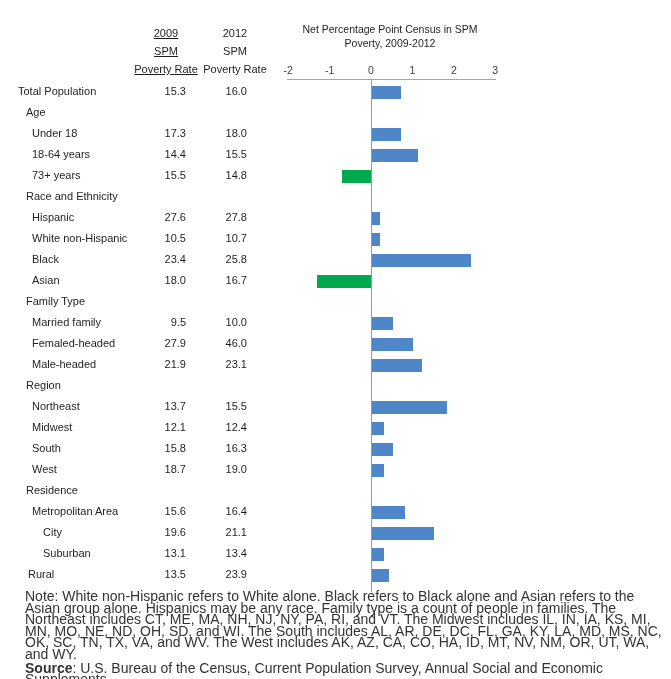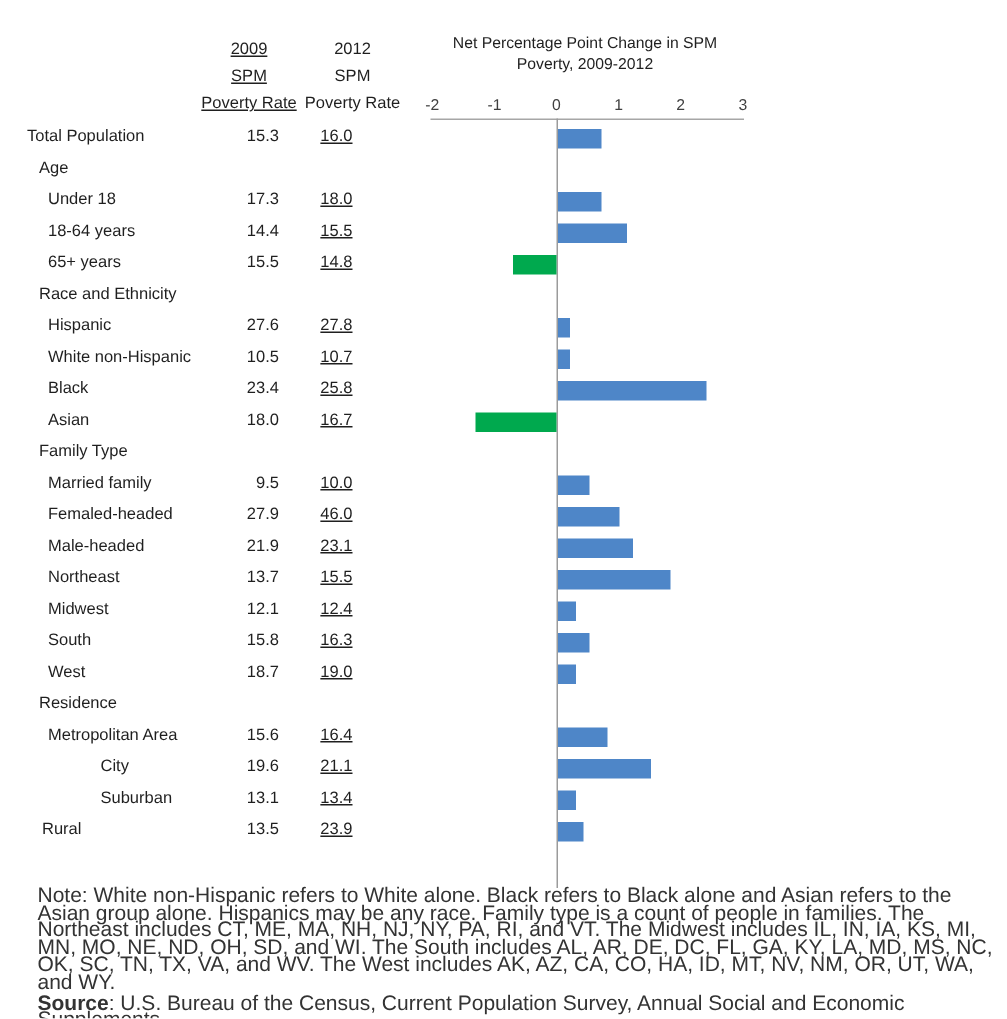--- a/index.html
+++ b/index.html
@@ -15,25 +15,25 @@
   .x-axis{position:absolute;top:62px;left:0;height:16px;width:671px;}
   .x-axis span{position:absolute;width:30px;text-align:center;font-size:10.5px;line-height:16px;color:#3f3f3f;}
   .axis-line{position:absolute;top:79px;left:287px;width:209px;height:1px;background:#a6a6a6;}
   .zero-line{position:absolute;top:79px;left:371px;width:1px;height:513px;background:#9b9b9b;}
   .rows{position:absolute;top:81px;left:0;width:559px;}
   .row{position:relative;height:21px;}
   .row .label{position:absolute;top:0;font-size:11px;line-height:21px;white-space:nowrap;}
   .lvl0{left:18px;}
   .lvl1{left:26px;}
   .lvl2{left:32px;}
-  .lvl3{left:43px;margin-left:24px;}
+  .lvl3{left:43px;}
   .lvl4{left:28px;}
   .val{position:absolute;top:0;font-size:11px;line-height:21px;text-align:right;}
   .v1{left:100px;width:86px;}
-  .v2{left:148px;width:87px;text-decoration:underline;}
+  .v2{left:160px;width:87px;}
   .bar{position:absolute;top:5px;height:13px;}
   .notes{position:absolute;top:591px;left:25px;width:645px;font-size:14px;line-height:11.6px;color:#333;}
   .source-line{margin-top:2px;}
   .source-line b{font-weight:bold;}
 </style>
 </head>
 <body>
 
 <div class="canvas">
 
@@ -43,21 +43,21 @@
     <div>Poverty Rate</div>
   </div>
 
   <div class="colhead c2">
     <div>2012</div>
     <div>SPM</div>
     <div>Poverty Rate</div>
   </div>
 
   <div class="chart-title">
-    <div>Net Percentage Point Change in SPM</div>
+    <div>Net Percentage Point Census in SPM</div>
     <div>Poverty, 2009-2012</div>
   </div>
 
   <div class="x-axis">
       <span style="left: 273.2px;">-2</span>
       <span style="left: 314.6px;">-1</span>
       <span style="left: 356px;">0</span>
       <span style="left: 397.4px;">1</span>
       <span style="left: 438.8px;">2</span>
       <span style="left: 480.2px;">3</span>
@@ -81,21 +81,21 @@
         <span class="val v2">18.0</span>
         <div class="bar" style="width: 28.98px; left: 372px; background: rgb(78, 134, 200);"></div>
       </div>
       <div class="row">
         <span class="label lvl2">18-64 years</span>
         <span class="val v1">14.4</span>
         <span class="val v2">15.5</span>
         <div class="bar" style="width: 45.54px; left: 372px; background: rgb(78, 134, 200);"></div>
       </div>
       <div class="row">
-        <span class="label lvl2">65+ years</span>
+        <span class="label lvl2">73+ years</span>
         <span class="val v1">15.5</span>
         <span class="val v2">14.8</span>
         <div class="bar" style="width: 28.98px; left: 342.02px; background: rgb(0, 169, 78);"></div>
       </div>
       <div class="row">
         <span class="label lvl1">Race and Ethnicity</span>
       </div>
       <div class="row">
         <span class="label lvl2">Hispanic</span>
         <span class="val v1">27.6</span>
@@ -135,20 +135,23 @@
         <span class="val v2">46.0</span>
         <div class="bar" style="width: 41.4px; left: 372px; background: rgb(78, 134, 200);"></div>
       </div>
       <div class="row">
         <span class="label lvl2">Male-headed</span>
         <span class="val v1">21.9</span>
         <span class="val v2">23.1</span>
         <div class="bar" style="width: 49.68px; left: 372px; background: rgb(78, 134, 200);"></div>
       </div>
       <div class="row">
+        <span class="label lvl1">Region</span>
+      </div>
+      <div class="row">
         <span class="label lvl2">Northeast</span>
         <span class="val v1">13.7</span>
         <span class="val v2">15.5</span>
         <div class="bar" style="width: 74.52px; left: 372px; background: rgb(78, 134, 200);"></div>
       </div>
       <div class="row">
         <span class="label lvl2">Midwest</span>
         <span class="val v1">12.1</span>
         <span class="val v2">12.4</span>
         <div class="bar" style="width: 12.42px; left: 372px; background: rgb(78, 134, 200);"></div>

